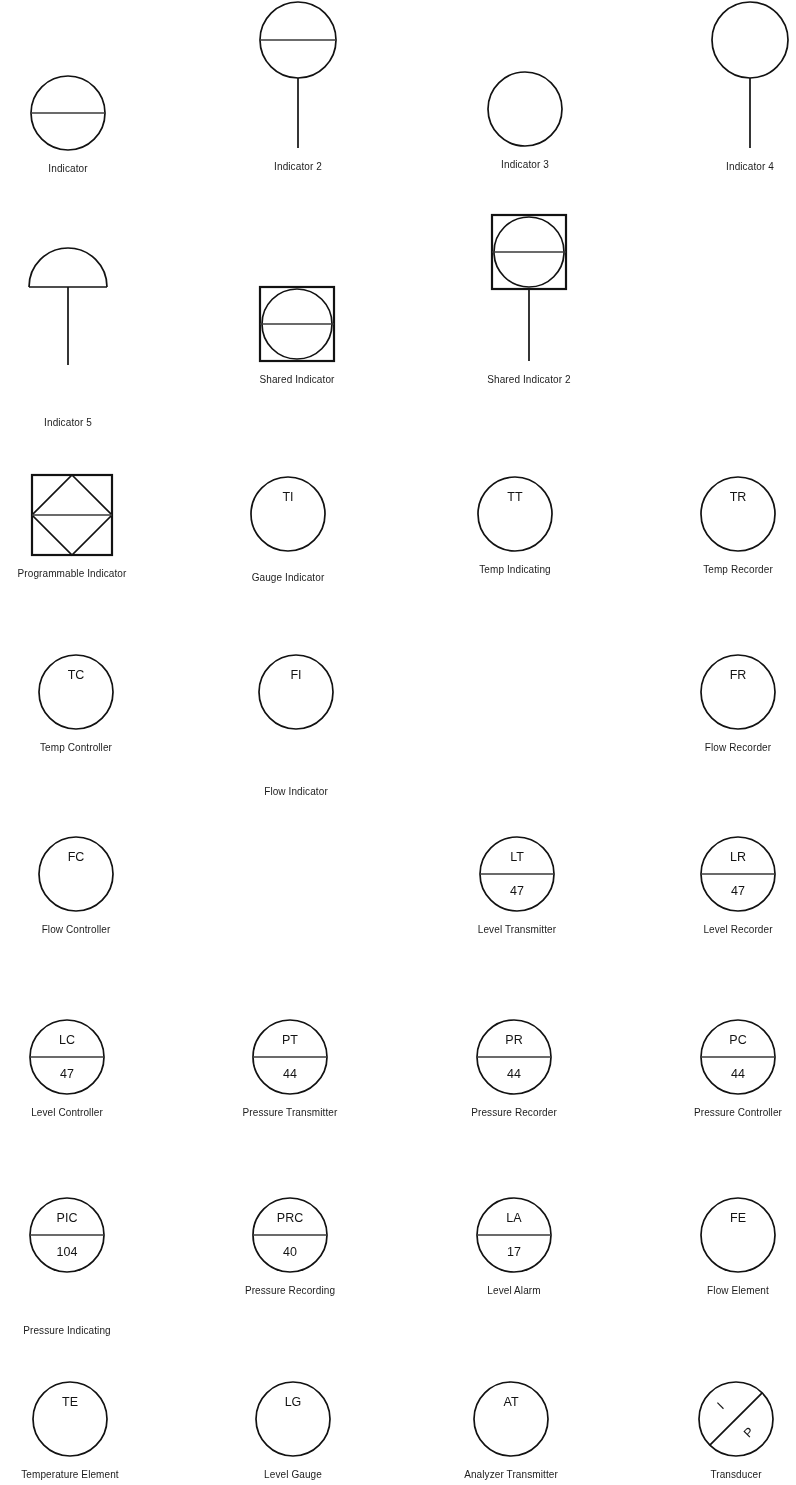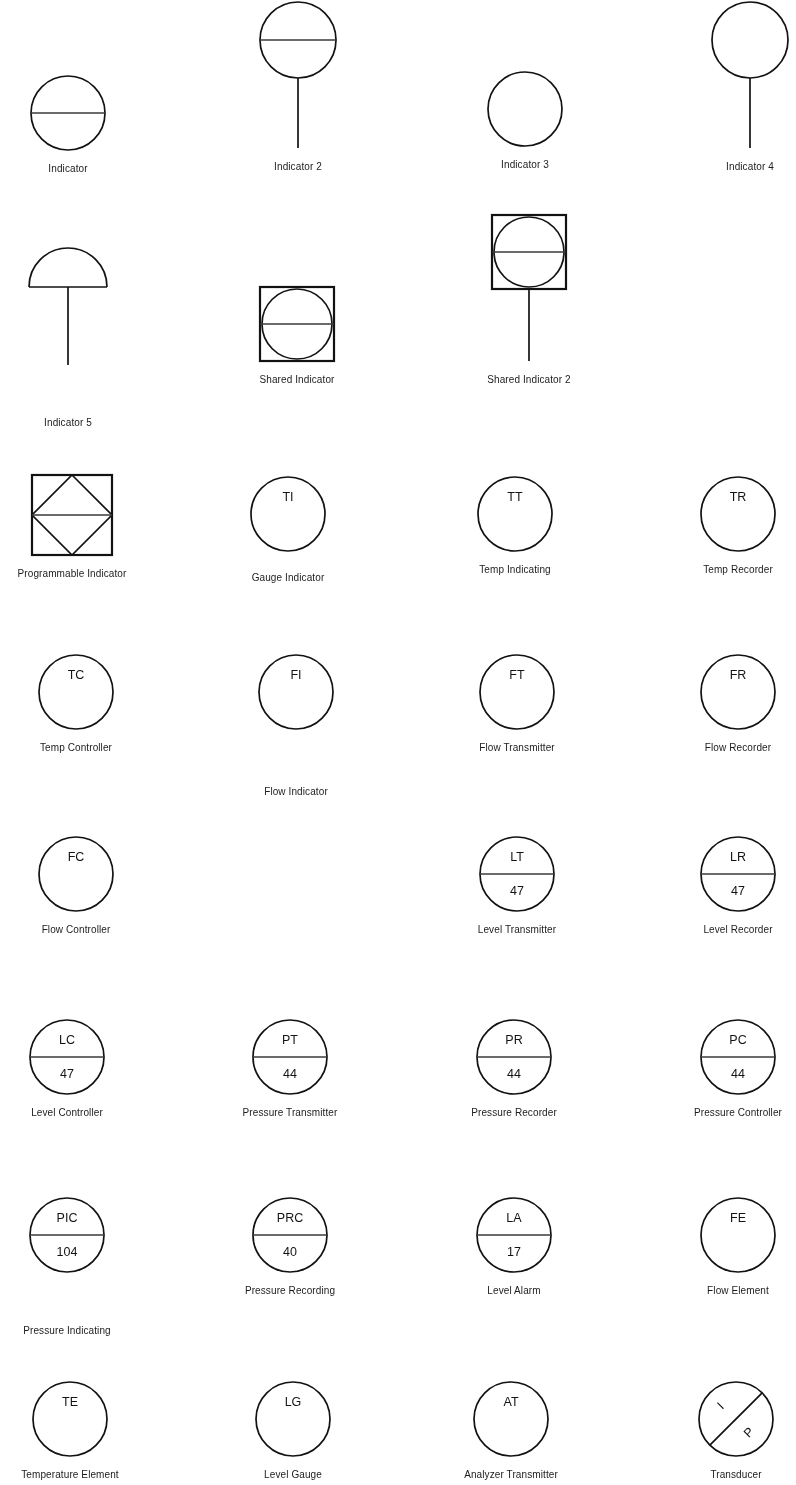--- a/index.html
+++ b/index.html
@@ -162,27 +162,20 @@
       </svg>
       <div class="symbol-label">Temp Controller</div>
     </div>
     <div class="symbol-cell" style="left: 255px; top: 651px; width: 82px; gap: 44px;">
       <svg width="82" height="82" viewBox="0 0 82 82" class="symbol-art">
         <circle cx="41" cy="41" r="37" class="stroke"></circle>
         <text x="41" y="24.349999999999998" class="tag-text">FI</text>
       </svg>
       <div class="symbol-label">Flow Indicator</div>
     </div>
-    <div class="symbol-cell" style="left: 476px; top: 651px; width: 82px;">
-      <svg width="82" height="82" viewBox="0 0 82 82" class="symbol-art">
-        <circle cx="41" cy="41" r="37" class="stroke"></circle>
-        <text x="41" y="24.349999999999998" class="tag-text">FT</text>
-      </svg>
-      <div class="symbol-label">Flow Transmitter</div>
-    </div>
     <div class="symbol-cell" style="left: 697px; top: 651px; width: 82px;">
       <svg width="82" height="82" viewBox="0 0 82 82" class="symbol-art">
         <circle cx="41" cy="41" r="37" class="stroke"></circle>
         <text x="41" y="24.349999999999998" class="tag-text">FR</text>
       </svg>
       <div class="symbol-label">Flow Recorder</div>
     </div>
     <div class="symbol-cell" style="left: 35px; top: 833px; width: 82px;">
       <svg width="82" height="82" viewBox="0 0 82 82" class="symbol-art">
         <circle cx="41" cy="41" r="37" class="stroke"></circle>

